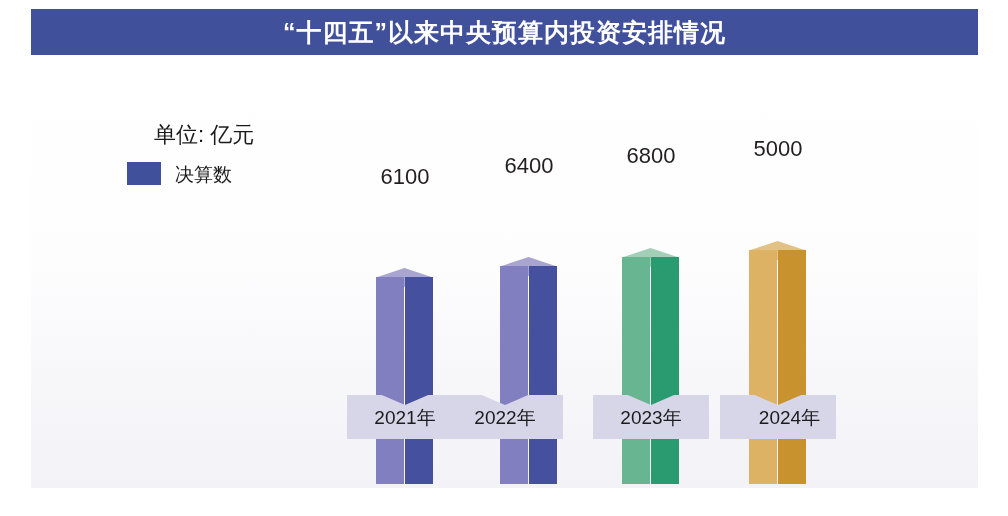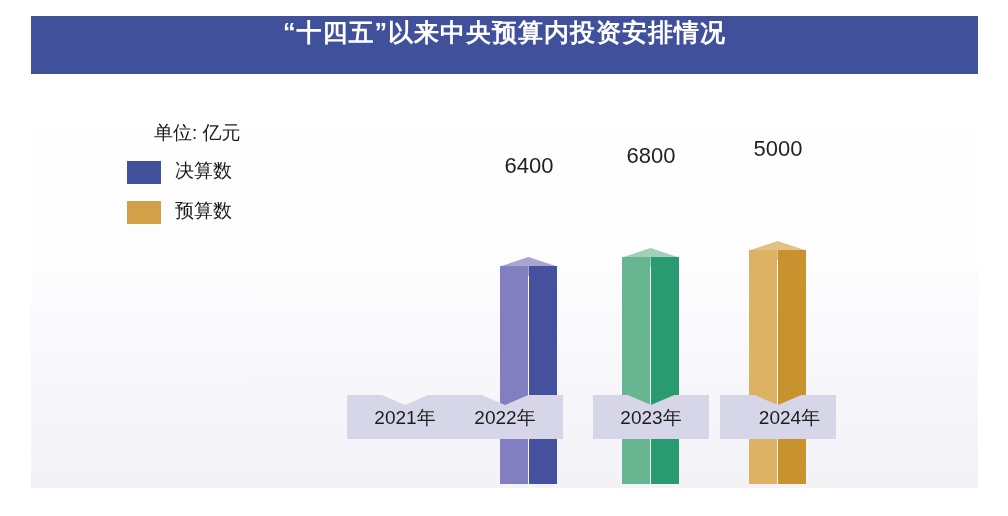--- a/index.html
+++ b/index.html
@@ -18,26 +18,26 @@
     position: relative;
     width: 1008px;
     height: 516px;
     background: #ffffff;
   }
 
   
   .title-bar {
     position: absolute;
     left: 31px;
-    top: 16px;
+    top: 9px;
     width: 947px;
-    height: 58px;
+    height: 46px;
     background: #41509b;
     display: flex;
-    align-items: flex-start;
+    align-items: center;
     justify-content: center;
   }
   .title-text {
     color: #ffffff;
     font-size: 25px;
     font-weight: bold;
     letter-spacing: 1px;
     white-space: nowrap;
   }
 
@@ -52,29 +52,29 @@
   }
 
   
   .legend {
     position: absolute;
     left: 96px;
     top: 40px;
     width: 190px;
   }
   .legend-unit {
-    font-size: 19px;
+    font-size: 22px;
     color: #1a1a1a;
     margin-left: 27px;
     margin-bottom: 4px;
     white-space: nowrap;
   }
   .legend-row {
     display: flex;
-    align-items: flex-end;
+    align-items: flex-start;
     margin-bottom: 14px;
     margin-top: 12px;
   }
   .legend-swatch {
     width: 34px;
     height: 23px;
     flex: 0 0 auto;
   }
   .legend-label {
     font-size: 19px;
@@ -160,28 +160,32 @@
 
     <div class="legend">
       <div class="legend-unit">单位: 亿元</div>
 
       <div class="legend-row">
         <span class="legend-swatch" style="background:#41509b"></span>
         <span class="legend-label">决算数</span>
       </div>
 
 
-      <div class="legend-row">
-        <span class="legend-swatch" style="background:#d3a04a"></span>
-        <span class="legend-label">预算数</span>
-      </div>
     </div>
 
     <div class="plot-area">
 
+      <div class="bar-group" style="left:316px; width:116px; height:332px;">
+        <div class="bar-value" style="top:12px;">6100</div>
+        <div class="bar3d" style="height:216px; left:29px;">
+          <div class="bar-top" style="top:0; background:#a9a5d1; clip-path:polygon(50% 0%, 100% 50%, 50% 100%, 0% 50%);"></div>
+          <div class="bar-face-left" style="top:9px; height:207px; background:#817fc0;"></div>
+          <div class="bar-face-right" style="top:9px; height:207px; background:#45519f;"></div>
+        </div>
+      </div>
       <div class="cat-label-box" style="left:316px; top:315px;">
         <span class="cat-label-text">2021年</span>
       </div>
 
       <div class="bar-group" style="left:440px; width:116px; height:332px;text-align:right;">
         <div class="bar-value" style="top:1px;">6400</div>
         <div class="bar3d" style="height:227px; left:29px;">
           <div class="bar-top" style="top:0; background:#a9a5d1; clip-path:polygon(50% 0%, 100% 50%, 50% 100%, 0% 50%);"></div>
           <div class="bar-face-left" style="top:9px; height:218px; background:#817fc0;"></div>
           <div class="bar-face-right" style="top:9px; height:218px; background:#45519f;"></div>

